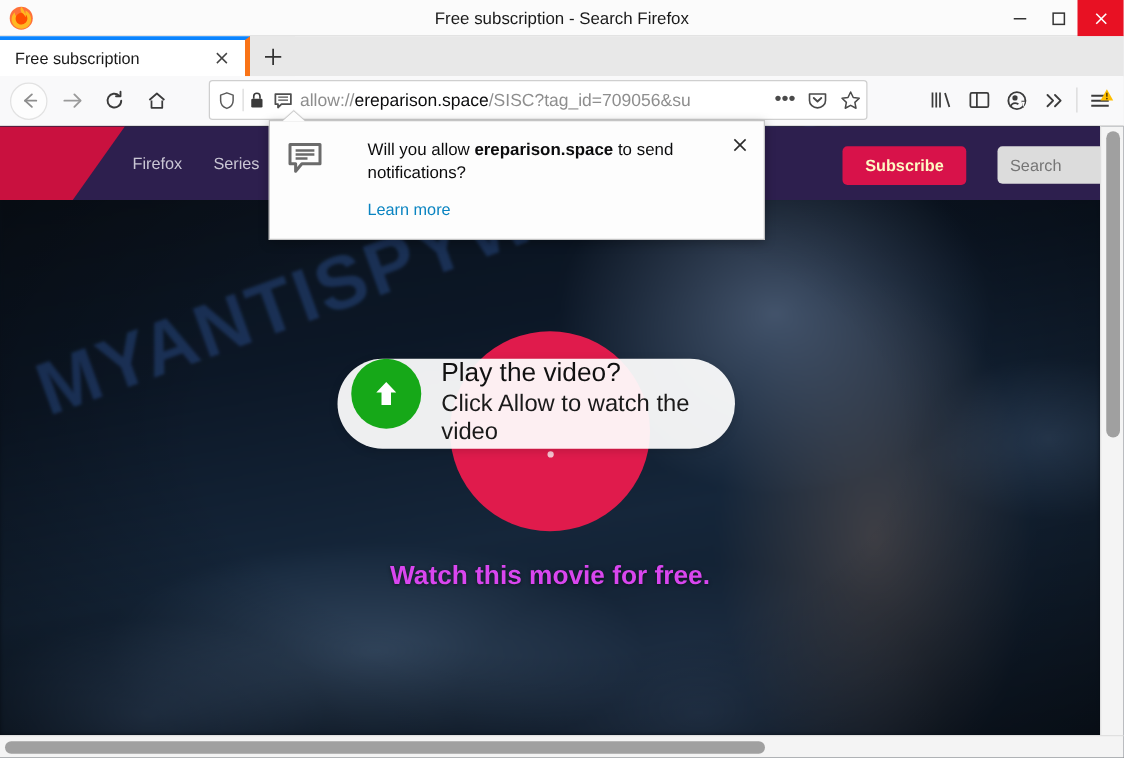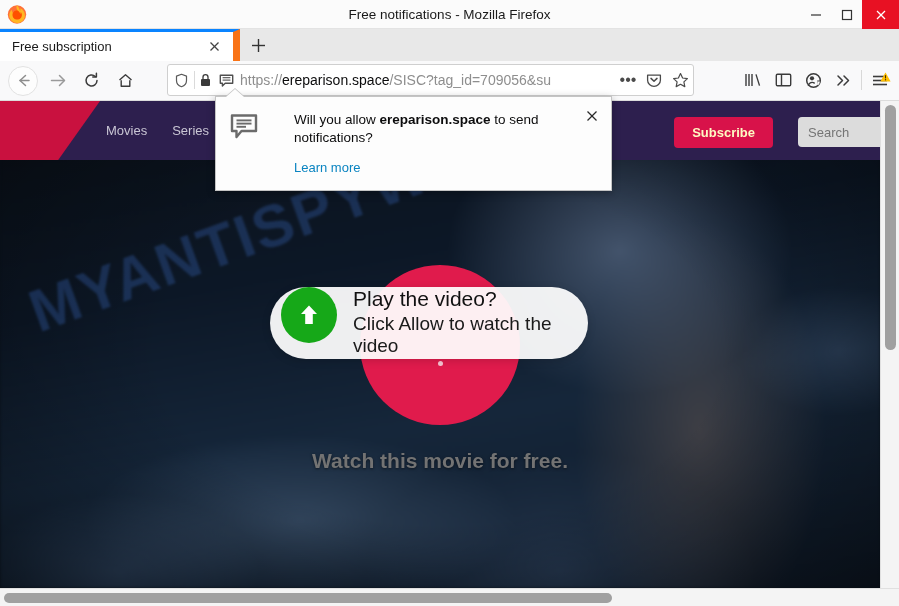--- a/index.html
+++ b/index.html
@@ -48,24 +48,24 @@
 
   
   .tabbar {
     position: absolute; left: 0; top: 29px;
     width: 899px; height: 32px;
     background: #e8e8e8;
     display: flex; align-items: flex-end;
   }
   .tab {
     position: relative;
-    width: 240px; height: 32px;
+    width: 200px; height: 32px;
     background: #fff;
     border-top: 3px solid #0a84ff;
-    border-right: 7px solid #f97316;
+    border-right: 4px solid #f97316;
     display: flex; align-items: center;
   }
   .tab-title {
     font-size: 13px; color: #1a1a1a;
     margin-left: 12px;
     white-space: nowrap; overflow: hidden;
   }
   .tab-close {
     position: absolute; right: 11px; top: 50%;
     transform: translateY(-50%);
@@ -279,21 +279,21 @@
     margin-top: 3px;
   }
 
   .watch-line {
     position: absolute;
     left: 0; top: 348px;
     width: 880px;
     text-align: center;
     font-size: 21px;
     font-weight: 700;
-    color: #737373;
+    color: #d946ef;
     text-shadow: 0 1px 3px rgba(0,0,0,0.5);
   }
 
   
   .vscroll {
     position: absolute; right: 0; top: 101px;
     width: 19px; height: 487px;
     background: #f4f4f4;
     border-left: 1px solid #e0e0e0;
   }
@@ -383,21 +383,21 @@
 <div id="app">
 
   <div class="titlebar">
     <span class="ff-logo">
       <svg width="22" height="22" viewBox="0 0 22 22">
         <circle cx="11" cy="11.5" r="9.2" fill="#ff7139"></circle>
         <path d="M11 2.3c-1 1.8-.5 3.6.4 4.6-2 .2-3.6 1.3-4.4 3-1-1-1.2-2.3-1.1-3.2C4 8.4 3.1 10.6 3.3 13c.4 4.1 3.9 7 7.8 7 4.3 0 7.8-3.4 7.8-7.6 0-3.3-2-6-4.6-7.1.3 1 .2 2-.2 2.7-.7-2.9-2.4-5-3.1-5.7z" fill="#ffb822"></path>
         <path d="M11.2 7.2c-2.6 0-4.7 2.1-4.7 4.7s2.1 4.7 4.7 4.7 4.7-2.1 4.7-4.7c0-1.3-.5-2.4-1.3-3.2.2.8.1 1.6-.3 2.2-.6-2.2-2-3.2-3.1-3.7z" fill="#ff4f00"></path>
       </svg>
     </span>
-    <div class="title-text">Free notifications - Mozilla Firefox</div>
+    <div class="title-text">Free subscription - Search Firefox</div>
     <div class="win-btns">
       <div class="win-btn">
         <svg width="12" height="12" viewBox="0 0 12 12">
             <line x1="1" y1="6" x2="11" y2="6" stroke="#333" stroke-width="1.2"></line>
           </svg>
       </div>
       <div class="win-btn">
         <svg width="12" height="12" viewBox="0 0 12 12">
             <rect x="1.5" y="1.5" width="9" height="9" fill="none" stroke="#333" stroke-width="1.2"></rect>
           </svg>
@@ -469,21 +469,21 @@
           <path d="M4 6V4.1a2.5 2.5 0 0 1 5 0V6" fill="none" stroke="#3a3a3a" stroke-width="1.3"></path>
         </svg>
     </span>
     <span class="url-notif">
       <svg width="15" height="15" viewBox="0 0 15 15">
           <path d="M1.3 2.2h12.4v8.1H6.2L3.4 13V10.3H1.3z" fill="none" stroke="#4f4f4f" stroke-width="1.4" stroke-linejoin="round"></path>
           <line x1="3.6" y1="4.7" x2="11.4" y2="4.7" stroke="#4f4f4f" stroke-width="1.1"></line>
           <line x1="3.6" y1="7.1" x2="11.4" y2="7.1" stroke="#4f4f4f" stroke-width="1.1"></line>
         </svg>
     </span>
-    <span class="url-text"><span class="url-scheme">https://</span><span class="url-host">ereparison.space</span><span class="url-path">/SISC?tag_id=709056&amp;su</span></span>
+    <span class="url-text"><span class="url-scheme">allow://</span><span class="url-host">ereparison.space</span><span class="url-path">/SISC?tag_id=709056&amp;su</span></span>
     <span class="url-icon">•••</span>
     <span class="url-icon">
       <svg width="16" height="16" viewBox="0 0 16 16">
           <path d="M1.6 3.2h12.8v5.1c0 3.4-2.9 6-6.4 6S1.6 11.7 1.6 8.3z" fill="none" stroke="#4a4a4a" stroke-width="1.3" stroke-linejoin="round"></path>
           <polyline points="5,6.4 8,9.2 11,6.4" fill="none" stroke="#4a4a4a" stroke-width="1.5" stroke-linecap="round" stroke-linejoin="round"></polyline>
         </svg>
     </span>
     <span class="url-icon">
       <svg width="17" height="17" viewBox="0 0 17 17">
           <polygon points="8.5,1.6 10.6,6 15.4,6.6 11.9,9.9 12.8,14.6 8.5,12.3 4.2,14.6 5.1,9.9 1.6,6.6 6.4,6" fill="none" stroke="#4a4a4a" stroke-width="1.2" stroke-linejoin="round"></polygon>
@@ -540,21 +540,21 @@
 
   <div class="viewport">
     <div class="page">
       <div class="hero-bg"></div>
       <div class="hero-vignette"></div>
       <div class="watermark">MYANTISPYWARE.COM</div>
 
       <div class="siteheader">
         <div class="brand-shape"></div>
         <div class="sitenav">
-          <span class="navlink">Movies</span>
+          <span class="navlink">Firefox</span>
           <span class="navlink">Series</span>
         </div>
         <button class="subscribe-btn">Subscribe</button>
         <input class="search-box" type="text" placeholder="Search" style="">
       </div>
 
       <div class="red-circle"></div>
       <div class="center-dot"></div>
 
       <div class="play-pill">

